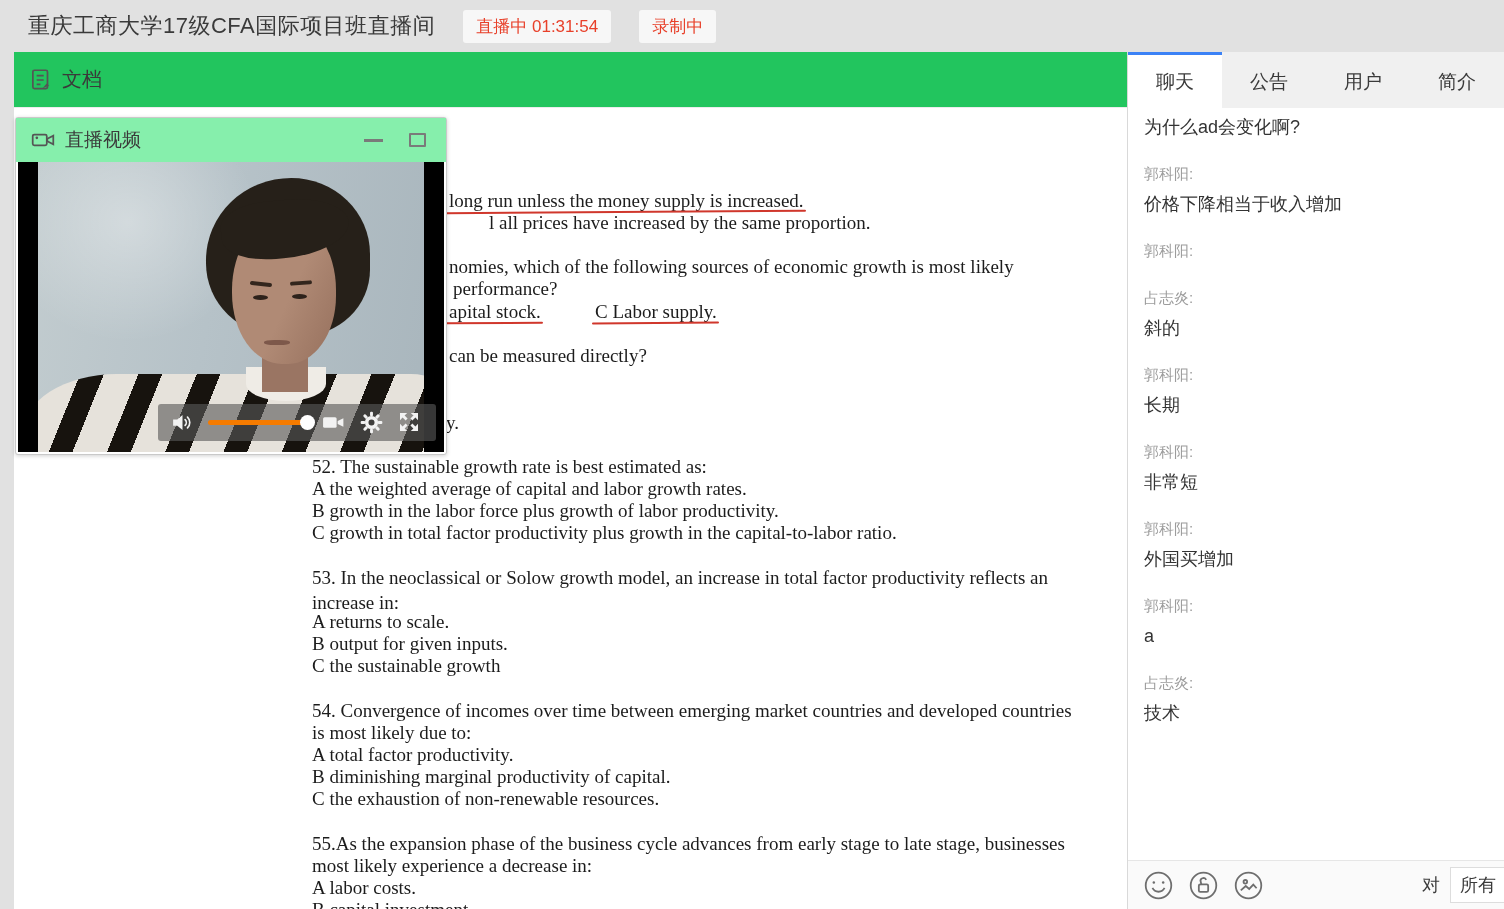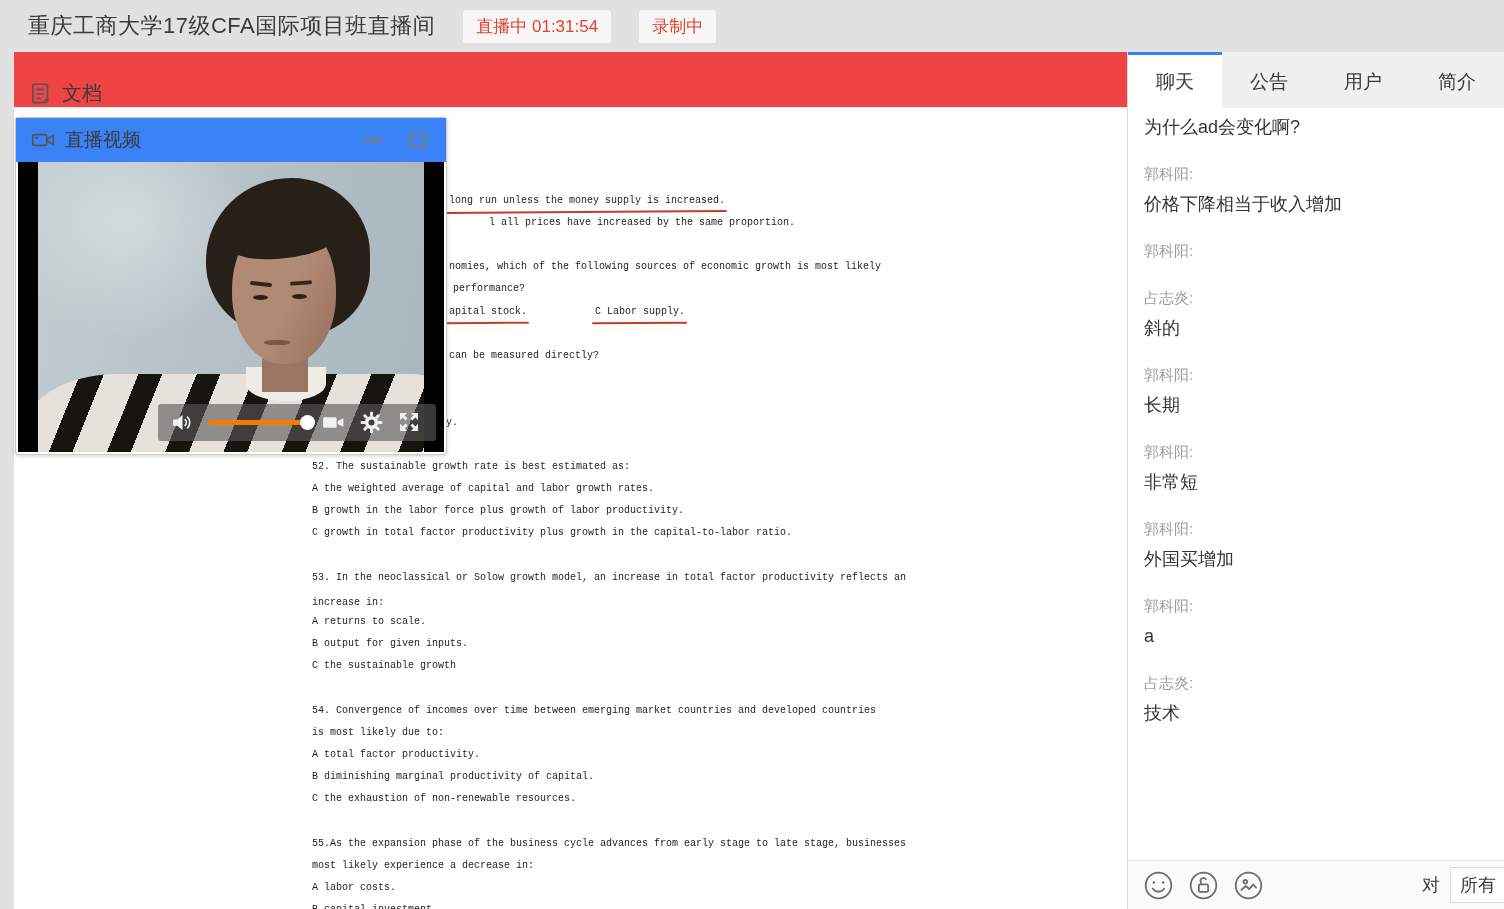--- a/index.html
+++ b/index.html
@@ -10,36 +10,36 @@
   
   .topbar { position:absolute; left:0; top:0; width:100%; height:52px; background:#e1e1e1;
             display:flex; align-items:center; padding-left:28px; }
   .room-title { font-size:22px; font-weight:400; color:#3a3a3a; letter-spacing:.5px; }
   .badge { margin-left:28px; background:#f7f7f7; color:#e8402a; font-size:17px;
            padding:5px 13px; border-radius:3px; white-space:nowrap; }
 
   
   .doc-panel { position:absolute; left:14px; top:52px; right:376px; bottom:0;
                background:#ffffff; border-right:1px solid #d9d9d9; }
-  .doc-header { height:56px; display:flex; align-items:flex-end; padding-left:14px;
-                border-bottom:1px solid #ececec; background:#ef4444; }
+  .doc-header { height:56px; display:flex; align-items:center; padding-left:14px;
+                border-bottom:1px solid #ececec; background:#22c55e; }
   .doc-header .icon { width:26px; height:26px; margin-right:8px; }
   .doc-title { font-size:20px; color:#3a3a3a; }
   .doc-content { position:absolute; left:0; top:0; right:0; bottom:0; z-index:1; pointer-events:none; }
-  .doc-line { position:absolute; font-family:Liberation Mono, monospace; font-size:10px;
+  .doc-line { position:absolute; font-family:Liberation Serif, serif; font-size:19px;
               color:#1c1c1c; white-space:nowrap; line-height:19px; }
   .doc-line.redline { display:inline-block; }
   .doc-line.redline::after { content:""; position:absolute; left:-3px; right:-2px; bottom:-3px;
               height:2px; background:#d0372c; transform:rotate(-.4deg); border-radius:2px; }
 
   
   .video-window { position:absolute; left:15px; top:117px; width:432px; height:338px;
                   background:#fff; border:1px solid #c9c9c9; border-radius:3px;
                   box-shadow:0 1px 4px rgba(0,0,0,.18); z-index:5; }
-  .video-titlebar { height:44px; display:flex; align-items:center; padding:0 14px; background:#3b82f6;font-family:Liberation Mono, monospace; }
+  .video-titlebar { height:44px; display:flex; align-items:center; padding:0 14px; background:#86efac;font-family:Liberation Mono, monospace; }
   .video-titlebar .icon { width:26px; height:26px; margin-right:9px; }
   .video-title { font-size:19px; color:#3a3a3a; flex:1; }
   .win-btn { width:30px; height:30px; display:flex; align-items:center; justify-content:center; cursor:pointer; }
   .win-btn + .win-btn { margin-left:14px; }
   .minus { width:19px; height:3px; background:#7a7a7a; }
   .maxsq { width:17px; height:14px; border:2.5px solid #7a7a7a; border-radius:1px; }
 
   .video-frame { position:absolute; left:2px; right:2px; top:44px; bottom:2px; background:#000; overflow:hidden; }
   .video-content { position:absolute; left:20px; right:20px; top:0; bottom:0; overflow:hidden;
                    background:linear-gradient(100deg,#c2cccf 0%,#b6c2c8 45%,#a9b6bd 100%); }

